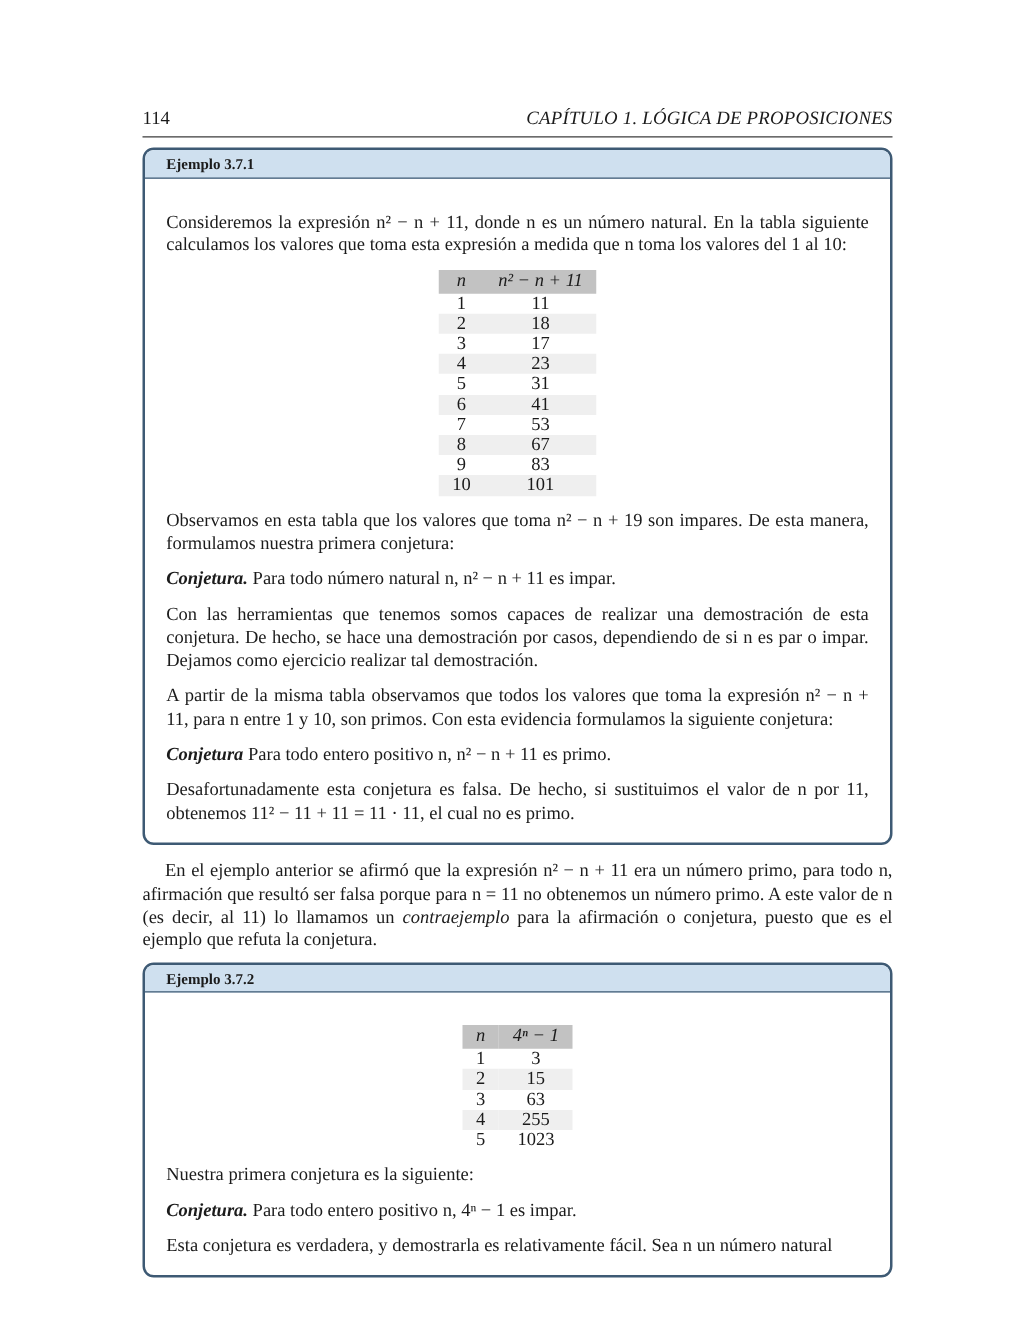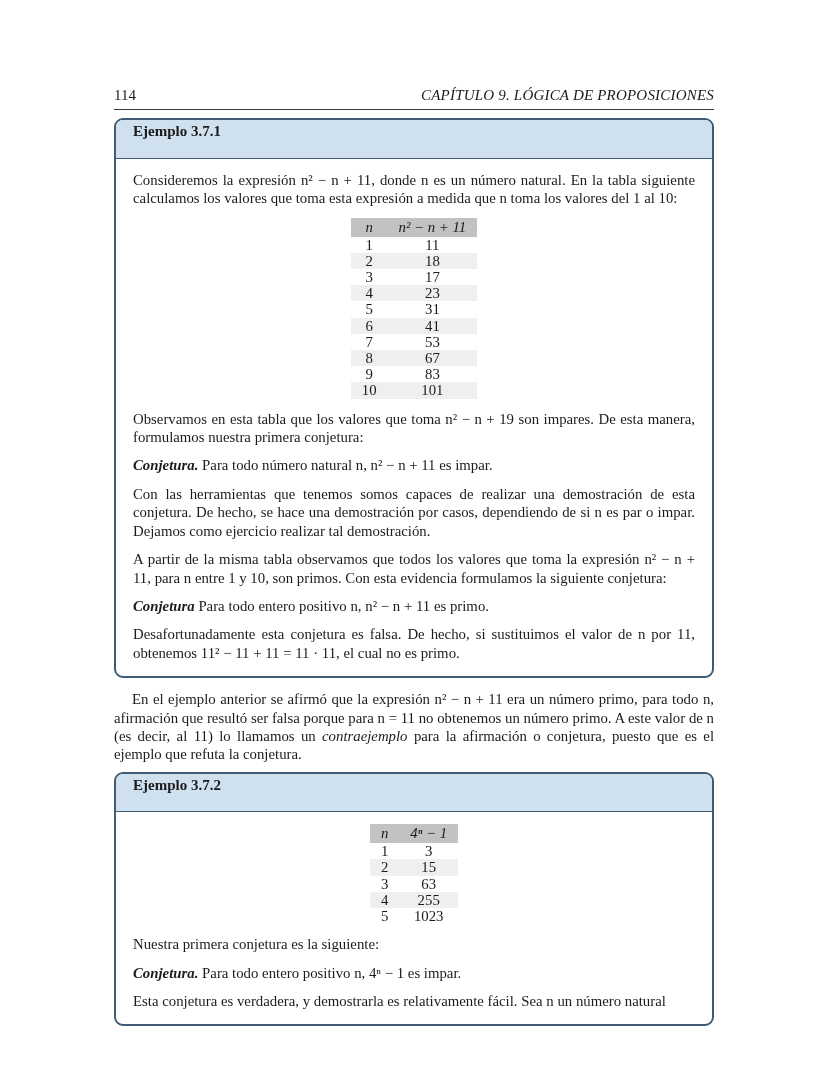--- a/index.html
+++ b/index.html
@@ -30,24 +30,24 @@
     border: 2px solid var(--box-border);
     border-radius: 9px;
     overflow: hidden;
     background: #fff;
     margin-top: 8px;
   }
   .example-box-header {
     background: var(--box-header-bg);
     border-bottom: 1.6px solid var(--box-border);
     font-weight: bold;
-    font-size: 15px;
-    padding: 2px 17px 17px;
+    font-size: 12px;
+    padding: 2px 17px 1px;
   }
-  .example-box-body { padding: 2px 17px 4px; }
+  .example-box-body { padding: 16px 17px 4px; }
   .example-box-body p { margin: 10px 0; text-align: justify; }
   .conjecture-label { font-weight: bold; font-style: italic; }
   table.values-table {
     margin: 10px auto 11px;
     border-collapse: collapse;
     font-size: 14.8px;
   }
   .values-table th {
     background: var(--table-header-bg);
     font-weight: normal;
@@ -70,21 +70,21 @@
   }
   .interlude .emph { font-style: italic; }
 </style>
 </head>
 <body>
 
 <div class="page">
 
   <header class="page-header">
     <span>114</span>
-    <span class="chapter-title">CAPÍTULO 9.  LÓGICA DE PROPOSICIONES</span>
+    <span class="chapter-title">CAPÍTULO 1.  LÓGICA DE PROPOSICIONES</span>
   </header>
 
   <section class="example-box">
     <div class="example-box-header">Ejemplo 3.7.1</div>
     <div class="example-box-body">
       <p>Consideremos la expresión n² − n + 11, donde n es un número natural. En la tabla siguiente calculamos los valores que toma esta expresión a medida que n toma los valores del 1 al 10:</p>
       <table class="values-table">
         <thead>
           <tr>
               <th>n</th>

